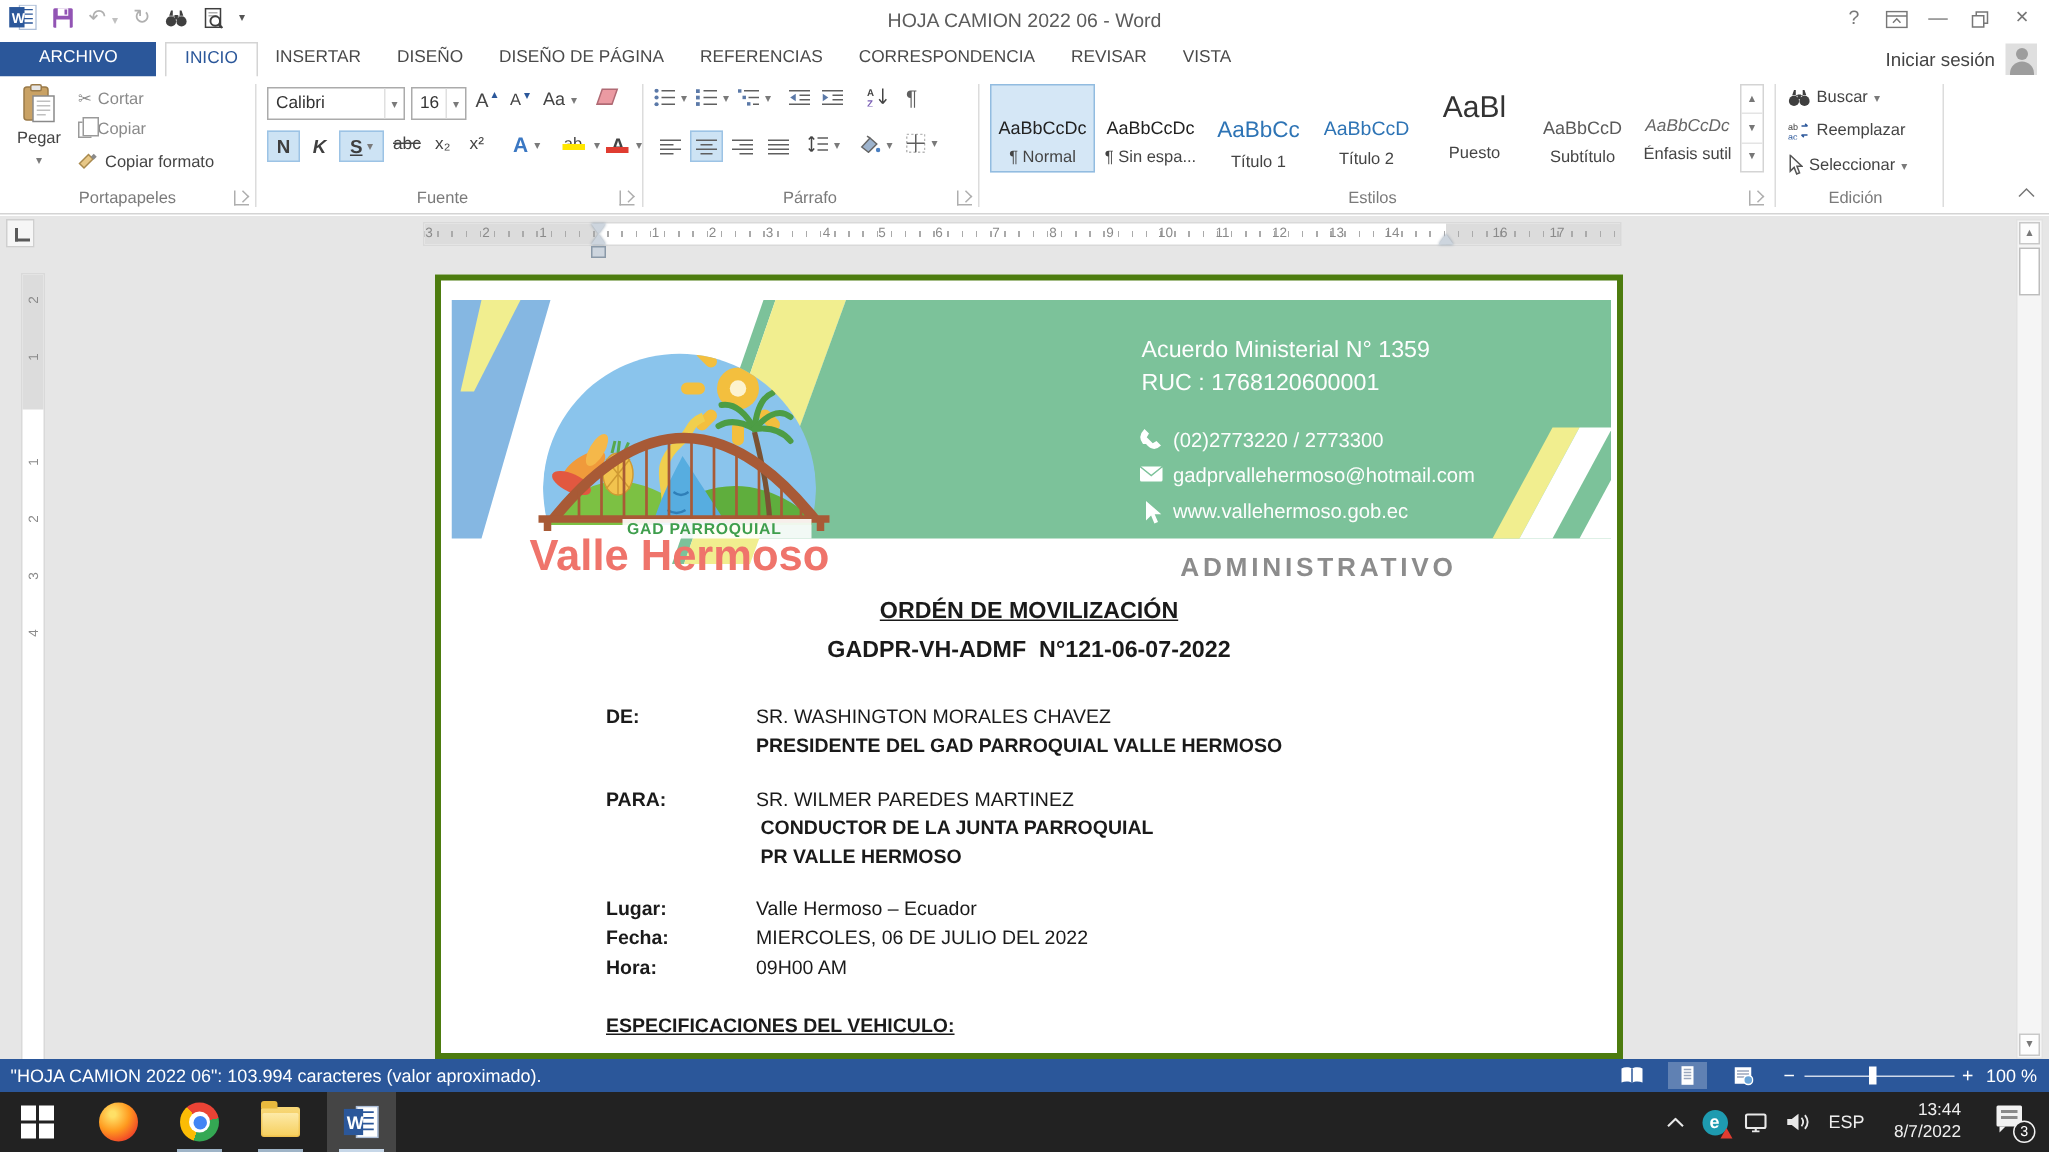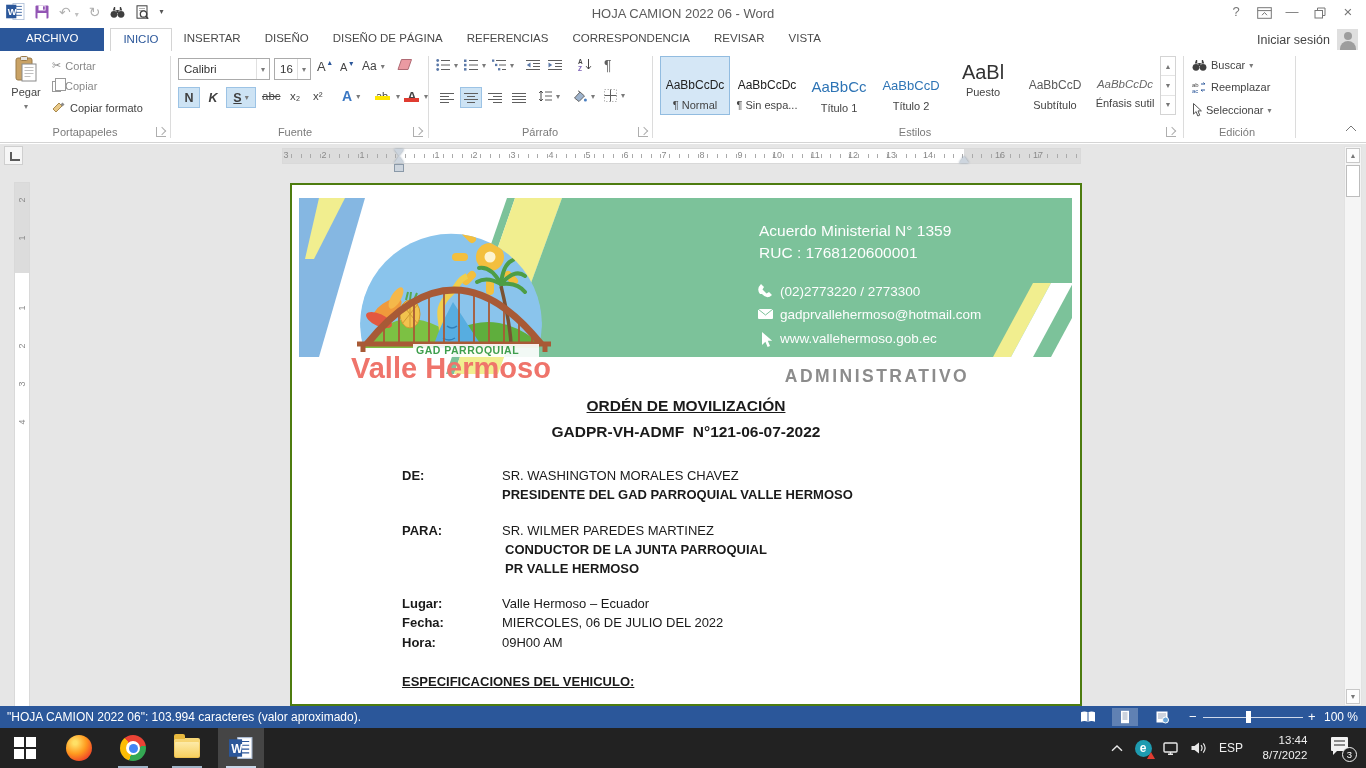--- a/index.html
+++ b/index.html
@@ -52,21 +52,21 @@
   .tri-up{position:absolute;width:0;height:0;border-left:5px solid transparent;border-right:5px solid transparent;border-bottom:7px solid #cdd5de;filter:drop-shadow(0 0 1px #8a99a8)}
   .tri-dn{position:absolute;width:0;height:0;border-left:5px solid transparent;border-right:5px solid transparent;border-top:7px solid #cdd5de;filter:drop-shadow(0 0 1px #8a99a8)}
   .indbox{position:absolute;width:10px;height:8px;background:#cdd5de;border:1px solid #8a99a8}
   .vruler{position:absolute;left:15px;top:39px;width:14px;height:523px;background:#fff;box-shadow:0 0 0 1px #d9d9d9}
   .vzone{position:absolute;left:0;width:14px;background:#dcdcdc}
   .vnum{position:absolute;left:1px;width:12px;text-align:center;font-size:9px;color:#8a8a8a;transform:rotate(-90deg)}
   .vscroll{position:absolute;left:1344px;top:2px;width:18px;height:560px;background:#f5f5f5;border:1px solid #e2e2e2}
   .varrow{position:absolute;left:1px;width:14px;height:15px;border:1px solid #c8c8c8;background:#fdfdfd;color:#777;font-size:7px;text-align:center;line-height:14px}
   .vthumb{position:absolute;left:1px;top:18px;width:14px;height:32px;background:#fff;border:1px solid #bdbdbd}
   
-  .page{position:absolute;left:290px;top:39px;width:792px;height:523px;background:#fff;border:2px solid #4d7c0f;overflow:hidden}
+  .page{position:absolute;left:290px;top:39px;width:792px;height:523px;background:#fff;border:4px solid #4d7c0f;overflow:hidden}
   .admin{position:absolute;left:480px;top:181px;width:210px;text-align:center;font-size:17.5px;font-weight:bold;letter-spacing:2.5px;color:#8c8c8c}
   .doctitle{position:absolute;left:0;top:212px;width:100%;text-align:center;font-size:15.5px;font-weight:bold;text-decoration:underline;color:#1a1a1a}
   .doccode{position:absolute;left:0;top:238px;width:100%;text-align:center;font-size:15.5px;font-weight:bold;color:#1a1a1a;white-space:pre}
   .dline{position:absolute;font-size:13px;color:#1a1a1a;white-space:pre}
   .dline.b{font-weight:bold}
   .dline.u{text-decoration:underline}
   
   .statusbar{position:absolute;left:0;top:706px;width:1366px;height:22px;background:#2b579a;color:#fff}
   .statusmsg{position:absolute;left:7px;top:4px;font-size:12px}
   .sbicon{position:absolute;top:2px;width:26px;height:18px;display:flex;align-items:center;justify-content:center}
@@ -457,21 +457,21 @@
     <div class="stylecard" style="left:804px">
       <span class="prev" style="font-size:15px;color:#2e74b5">AaBbCc</span>
       <span class="slab">Título 1</span>
     </div>
     <div class="stylecard" style="left:876px">
       <span class="prev" style="font-size:13px;color:#2e74b5">AaBbCcD</span>
       <span class="slab">Título 2</span>
     </div>
     <div class="stylecard" style="left:948px">
       <span class="prev" style="font-size:20px;color:#333;margin-top:4px">AaBl</span>
-      <span class="slab" style="margin-top:2px">Puesto</span>
+      <span class="slab" style="margin-top:12px">Puesto</span>
     </div>
     <div class="stylecard" style="left:1020px">
       <span class="prev" style="font-size:12px;color:#5a5a5a">AaBbCcD</span>
       <span class="slab">Subtítulo</span>
     </div>
     <div class="stylecard" style="left:1092px;width:66px">
       <span class="prev" style="font-size:11.5px;font-style:italic;color:#666">AaBbCcDc</span>
       <span class="slab">Énfasis sutil</span>
     </div>
     <div class="stylescroll" style="left:1160px">

